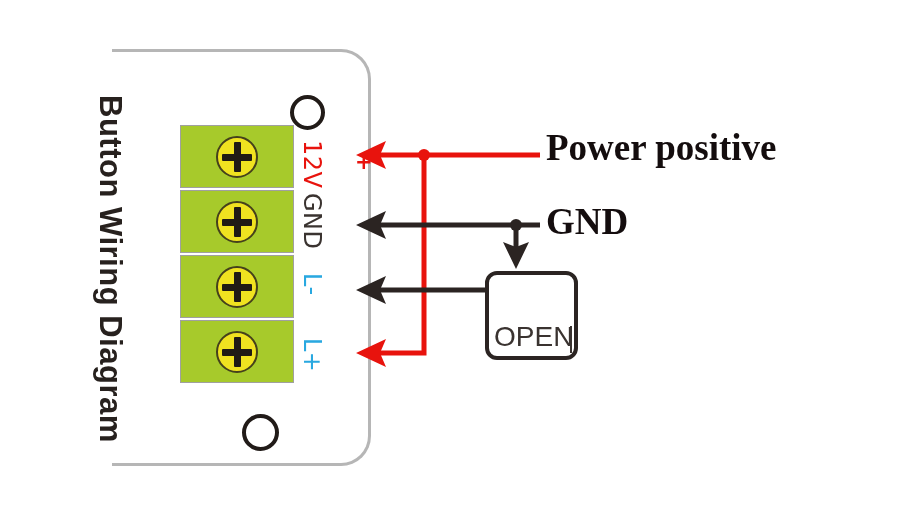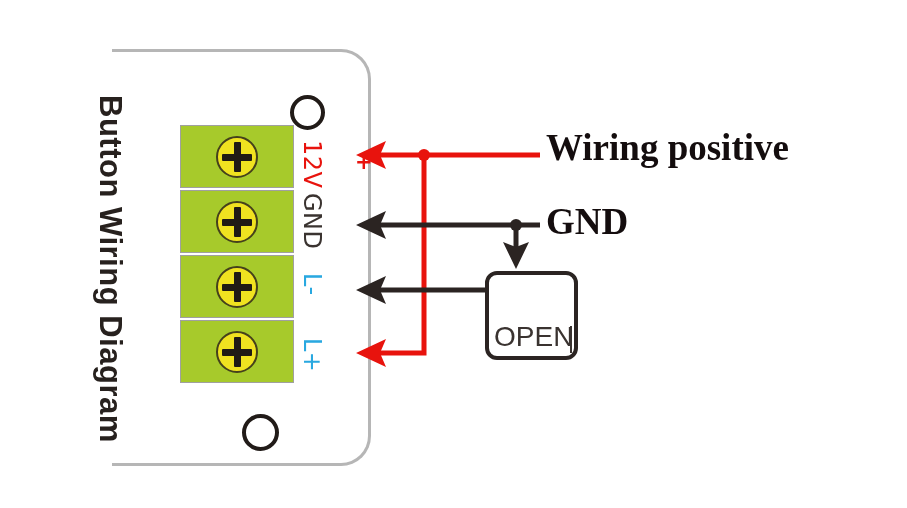--- a/index.html
+++ b/index.html
@@ -142,16 +142,16 @@
     <path d="M356 290 L386 276 L380 290 L386 304 Z" style="fill:var(--wire-black)"></path>
   </svg>
 
   <div class="polarity-plus">+</div>
 
   <div class="doorbell-box">
     <span class="open-label">OPEN</span>
     <span class="open-edge"></span>
   </div>
 
-  <div class="serif-label lbl-power">Wiring positive</div>
+  <div class="serif-label lbl-power">Power positive</div>
   <div class="serif-label lbl-gnd">GND</div>
 
 </div>
 
 </body></html>

